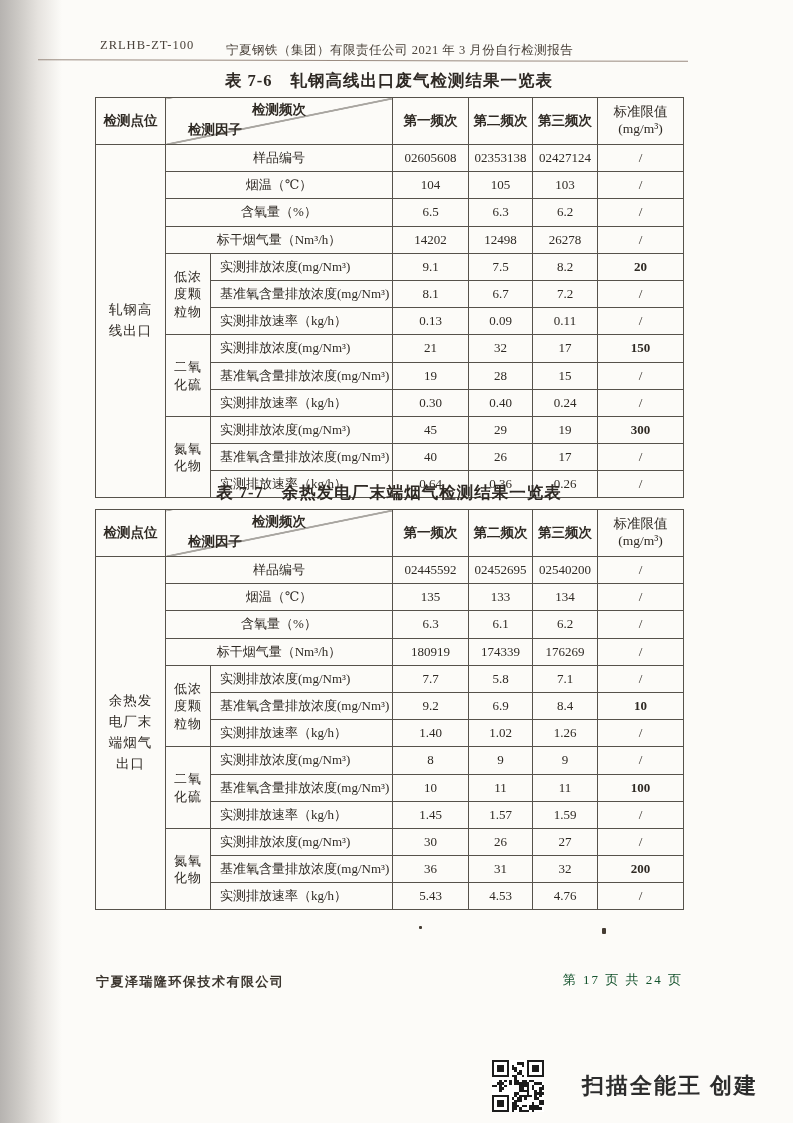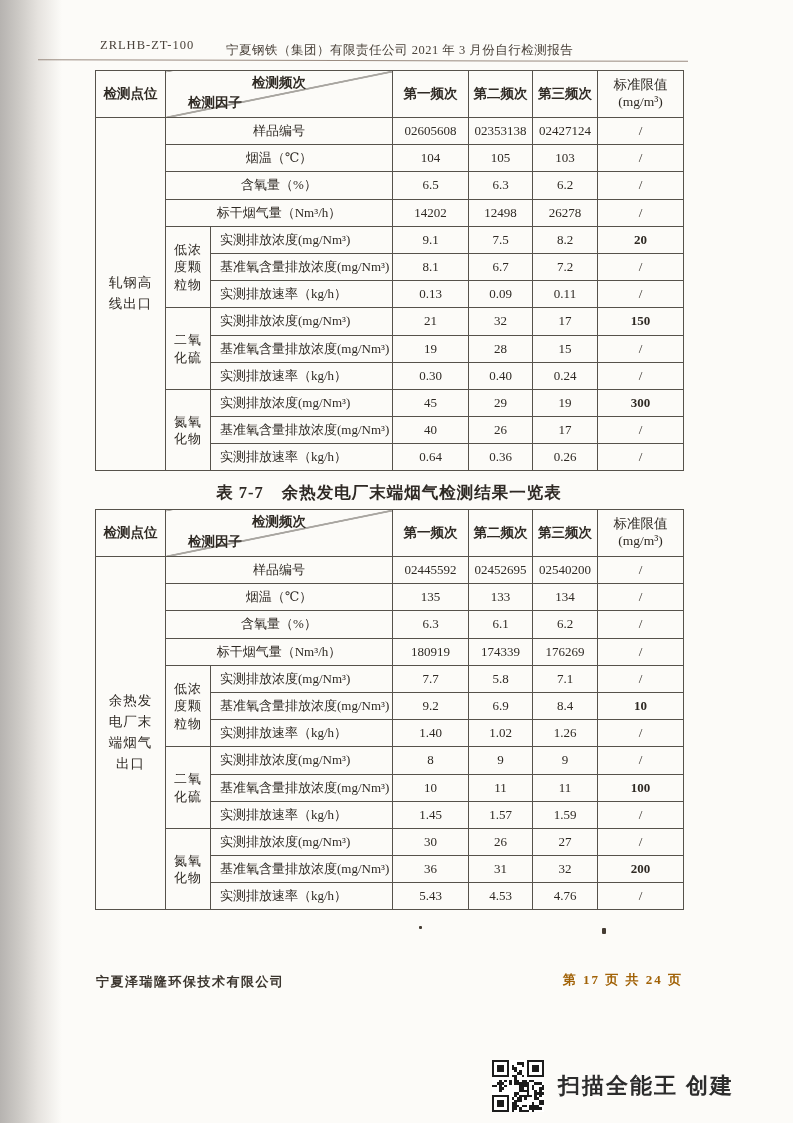--- a/index.html
+++ b/index.html
@@ -70,44 +70,47 @@
     font-weight:bold; font-size:29px; letter-spacing:.5px;
     color:#e03a30; mix-blend-mode:multiply; opacity:.9; white-space:nowrap;
   }
   
   .footer-company{
     position:absolute; left:96px; top:973px;
     font-size:13px; font-weight:600; letter-spacing:1.5px; color:#3c362f;
   }
   .footer-page{
     position:absolute; right:110px; top:971px;
-    font-size:13px; font-weight:700; letter-spacing:2px; color:#a16207;
+    font-size:13px; font-weight:400; letter-spacing:2px; color:#14532d;
   }
   
-  .watermark{position:absolute; left:492px; top:1060px; display:flex; align-items:center;}
+  .watermark{position:absolute; left:492px; top:1060px; display:flex; align-items:center;gap:24px;}
   .qr{width:52px; height:52px;}
   .wm-label{
     margin-left:14px; font-size:22px; color:#2c2c2c; letter-spacing:2px;
     font-family:"Liberation Sans","DejaVu Sans",sans-serif; font-weight:600;
   }
   .speck{position:absolute; background:#453c33; border-radius:1px;}
   .speck.s1{left:602px; top:928px; width:4px; height:6px;}
   .speck.s2{left:419px; top:926px; width:3px; height:3px;}
 </style>
 </head>
 <body>
 
 <div class="page">
   <div class="left-shadow"></div>
 
   <div class="doc-code">ZRLHB-ZT-100</div>
   <div class="doc-title">宁夏钢铁（集团）有限责任公司 2021 年 3 月份自行检测报告</div>
   <div class="header-rule"></div>
 
   <div class="table-block tb0">
+    <div class="table-title">
+      <span class="tno">表 7-6</span><span>轧钢高线出口废气检测结果一览表</span>
+    </div>
     <table class="dtable">
       <colgroup>
           <col style="width:70px">
           <col style="width:45px">
           <col style="width:182px">
           <col style="width:76px">
           <col style="width:64px">
           <col style="width:65px">
           <col style="width:86px">
         </colgroup>

